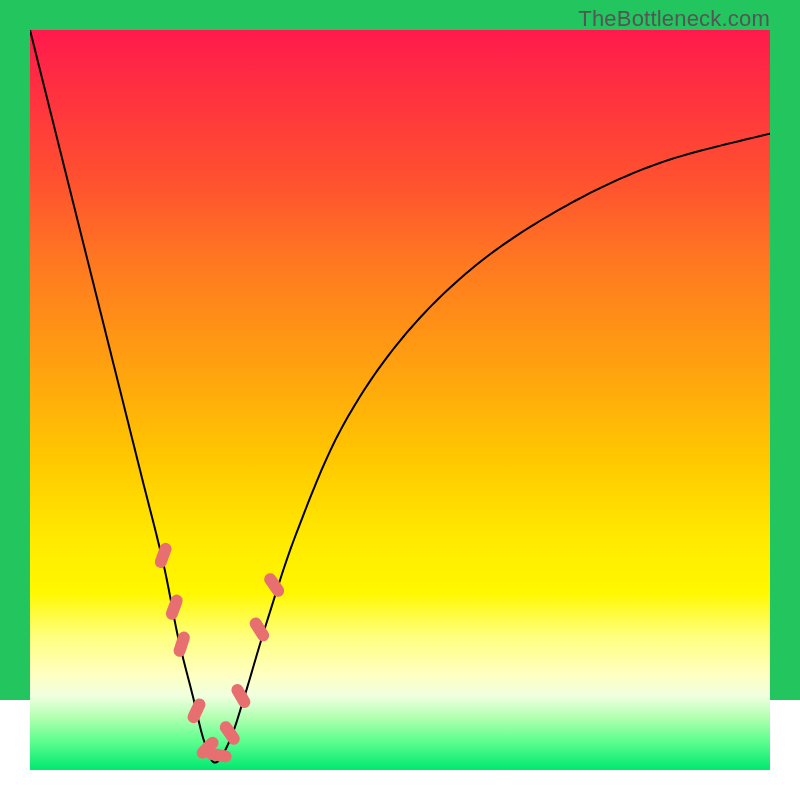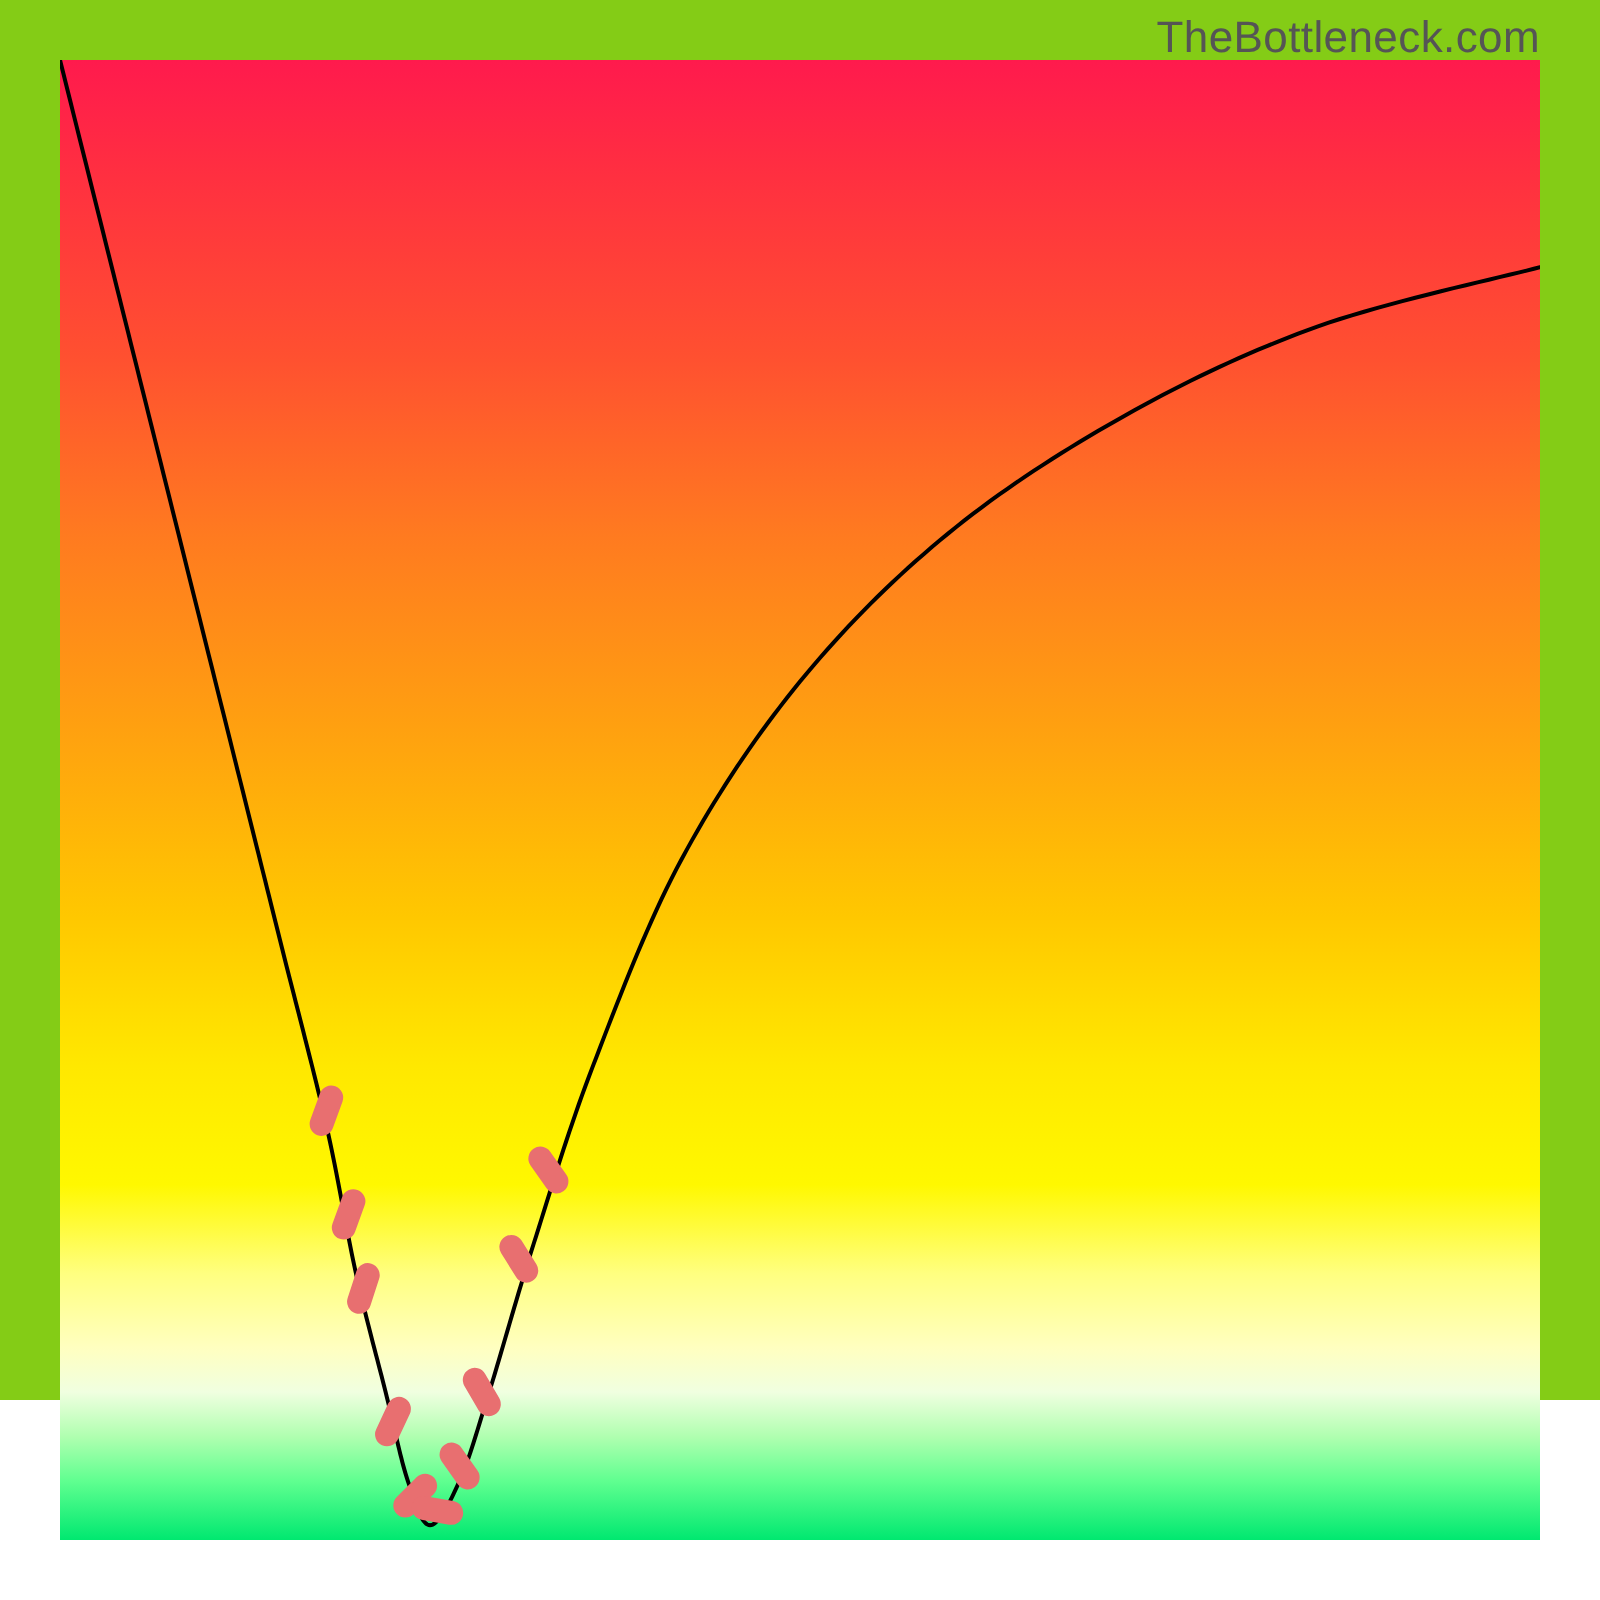--- a/index.html
+++ b/index.html
@@ -5,21 +5,21 @@
   html, body {
     margin: 0;
     padding: 0;
     width: 800px;
     height: 800px;
     overflow: hidden;
   }
   .frame {
     width: 800px;
     height: 700px;
-    background: #84cc16;
+    background: #22c55e;
     position: relative;
     box-sizing: border-box;
   }
   .plot-area {
     position: absolute;
     left: 30px;
     top: 30px;
     width: 740px;
     height: 740px;
     background: linear-gradient(to bottom,

